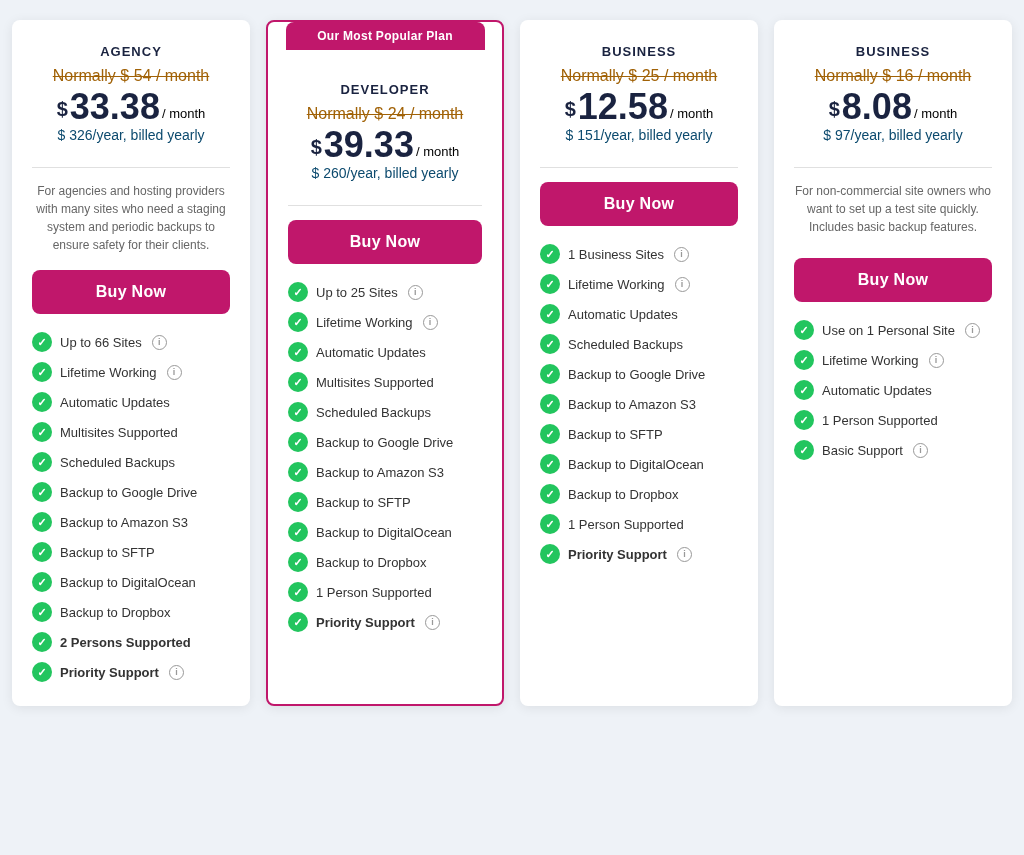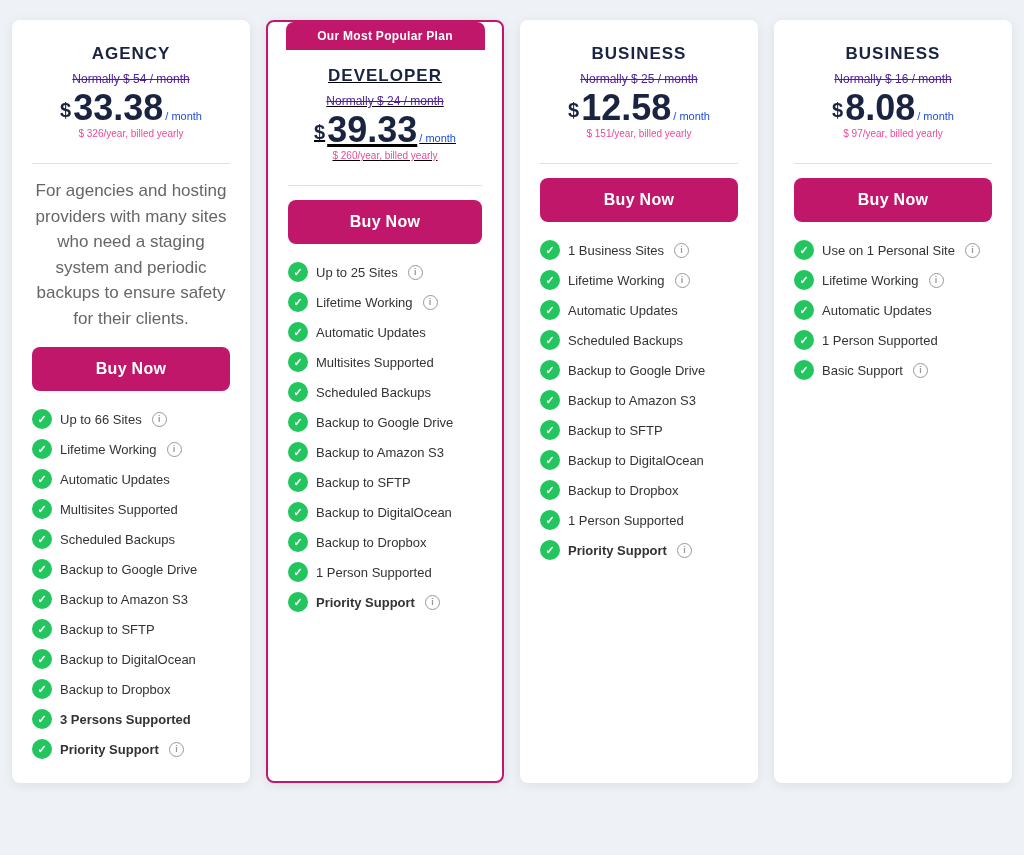--- a/index.html
+++ b/index.html
@@ -38,39 +38,38 @@
       color: #fff;
       text-align: center;
       padding: 7px 12px;
       font-size: 12px;
       font-weight: 700;
       border-radius: 8px 8px 0 0;
       margin: 0 -2.5px;
       letter-spacing: 0.3px;
     }
     .featured .plan-header {
-      padding-top: 16px;
-      text-decoration: underline;
+      padding-top: 32px;
     }
     .plan-header {
       text-align: center;
       border-bottom: 1px solid #e0e0e0;
       padding-bottom: 14px;
       margin-bottom: 14px;
     }
     .plan-name {
-      font-size: 17px;
+      font-size: 13px;
       font-weight: 800;
       color: #1a2340;
       letter-spacing: 1px;
       margin-bottom: 8px;
     }
     .plan-normal-price {
-      font-size: 12px;
-      color: #4c1d95;
+      font-size: 16px;
+      color: #a16207;
       text-decoration: line-through;
       margin-bottom: 4px;
     }
     .plan-price-row {
       display: flex;
       align-items: flex-end;
       justify-content: center;
       gap: 2px;
       margin-bottom: 2px;
     }
@@ -80,31 +79,31 @@
       color: #1a2340;
       margin-bottom: 4px;
     }
     .plan-amount {
       font-size: 36px;
       font-weight: 800;
       color: #1a2340;
       line-height: 1;
     }
     .plan-period {
-      font-size: 11px;
-      color: #1d4ed8;
+      font-size: 13px;
+      color: #000000;
       margin-bottom: 4px;
     }
     .plan-yearly {
-      font-size: 10px;
-      color: #ec4899;
+      font-size: 14px;
+      color: #0c4a6e;
       margin-bottom: 10px;
     }
     .plan-desc {
-      font-size: 17px;
+      font-size: 12px;
       color: #666;
       line-height: 1.5;
       text-align: center;
       margin-bottom: 16px;
       min-height: 60px;
     }
     .buy-btn {
       background: #c0176b;
       color: #fff;
       border: none;
@@ -225,21 +224,21 @@
       <span>Backup to DigitalOcean</span>
 
     </li>
         <li class="feature-item">
       <span class="check-icon">✓</span>
       <span>Backup to Dropbox</span>
 
     </li>
         <li class="feature-item bold-feature">
       <span class="check-icon">✓</span>
-      <span>3 Persons Supported</span>
+      <span>2 Persons Supported</span>
 
     </li>
         <li class="feature-item bold-feature">
       <span class="check-icon">✓</span>
       <span>Priority Support</span>
       <span class="info-icon">i</span>
     </li>
       </ul>
     </div>
     <div class="plan-card featured">
@@ -392,20 +391,21 @@
       <div class="plan-header">
         <div class="plan-name">BUSINESS</div>
         <div class="plan-normal-price">Normally $ 16 / month</div>
         <div class="plan-price-row">
     <span class="plan-dollar">$</span>
     <span class="plan-amount">8.08</span>
     <span class="plan-period">/ month</span>
   </div>
         <div class="plan-yearly">$ 97/year, billed yearly</div>
       </div>
+      <div class="plan-desc">For non-commercial site owners who want to set up a test site quickly. Includes basic backup features.</div>
       <button class="buy-btn">Buy Now</button>
       <ul class="feature-list">
         <li class="feature-item">
       <span class="check-icon">✓</span>
       <span>Use on 1 Personal Site</span>
       <span class="info-icon">i</span>
     </li>
         <li class="feature-item">
       <span class="check-icon">✓</span>
       <span>Lifetime Working</span>

